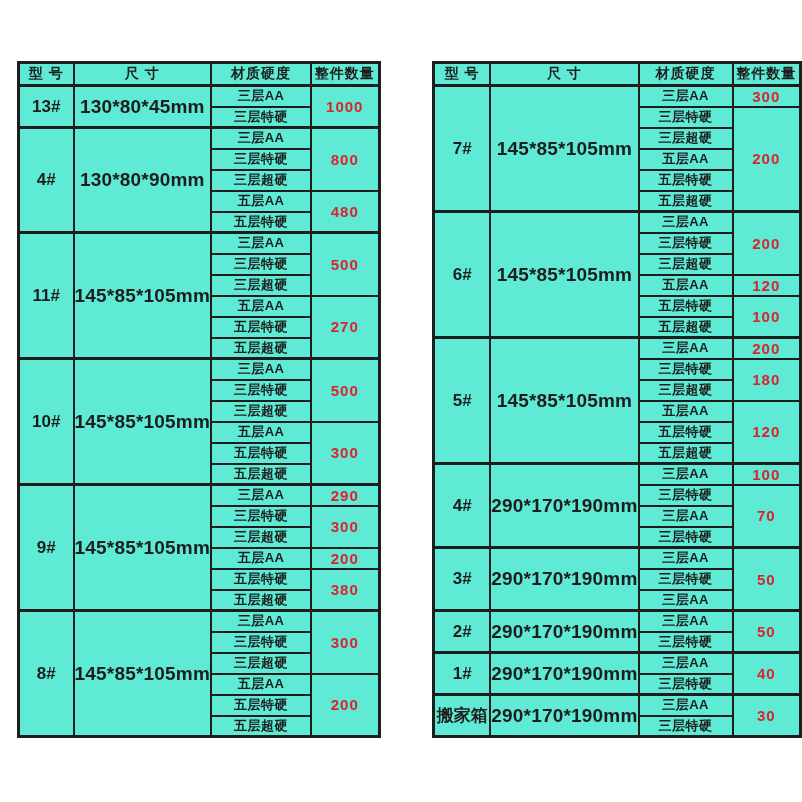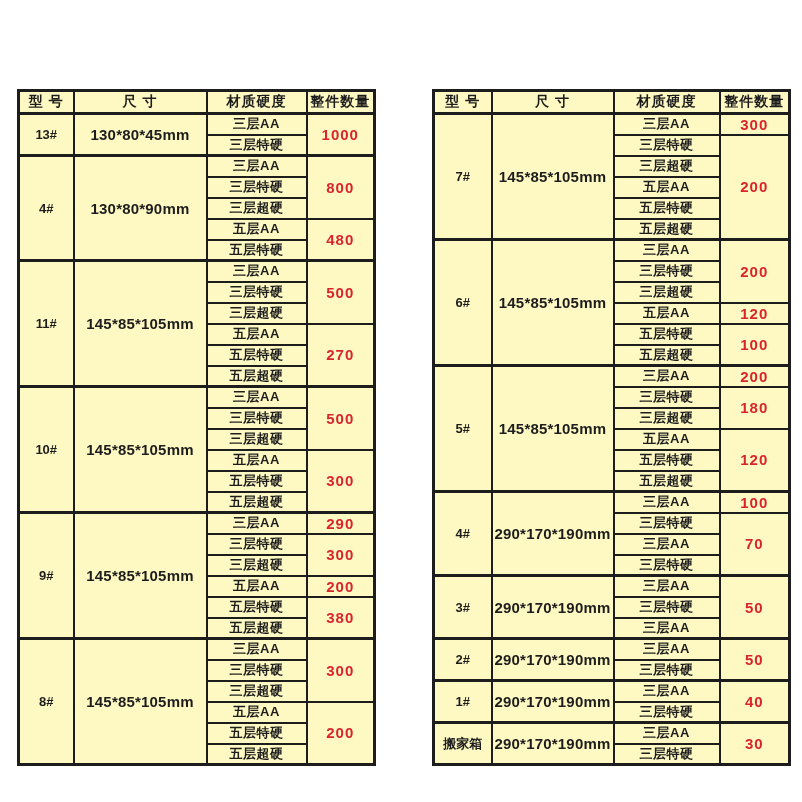--- a/index.html
+++ b/index.html
@@ -7,41 +7,40 @@
   body {
     position: relative;
     font-family: "Liberation Sans", "DejaVu Sans", sans-serif;
     color: #1d1d1d;
   }
   table.spec {
     position: absolute;
     top: 61px;
     border-collapse: collapse;
     table-layout: fixed;
-    background: #fef9c3;
+    background: #5eead4;
     border: 3px solid var(--border-color, #1d1d1d);
-    margin-top: 28px;
   }
   #table-left  { left: 17px; }
   #table-right { left: 432px; }
   .spec th, .spec td {
     border: 2px solid var(--border-color, #1d1d1d);
     text-align: center;
     vertical-align: middle;
     padding: 0;
     font-weight: 800;
     white-space: nowrap;
     overflow: hidden;
     color: var(--text-color, #1d1d1d);
   }
   .spec thead tr { height: 23px; }
   .spec tbody tr { height: 21px; }
   .spec th { font-size: 14px; border-bottom-width: 3px; letter-spacing: 1px; }
-  .spec td.model-cell    { font-size: 13px; }
-  .spec td.size-cell     { font-size: 15px; letter-spacing: 0.2px; }
+  .spec td.model-cell    { font-size: 17px; }
+  .spec td.size-cell     { font-size: 19px; letter-spacing: 0.2px; }
   .spec td.material-cell { font-size: 13px; letter-spacing: 0.5px; }
   .spec td.quantity-cell { font-size: 15px; color: var(--qty-color, #d9242e); letter-spacing: 1px; }
   .spec tbody tr.block-start td { border-top-width: 3px; }
 </style>
 </head>
 <body style="background: rgb(255, 255, 255);">
 
 <table id="table-left" class="spec">
     <colgroup>
       <col style="width: 55px;">

